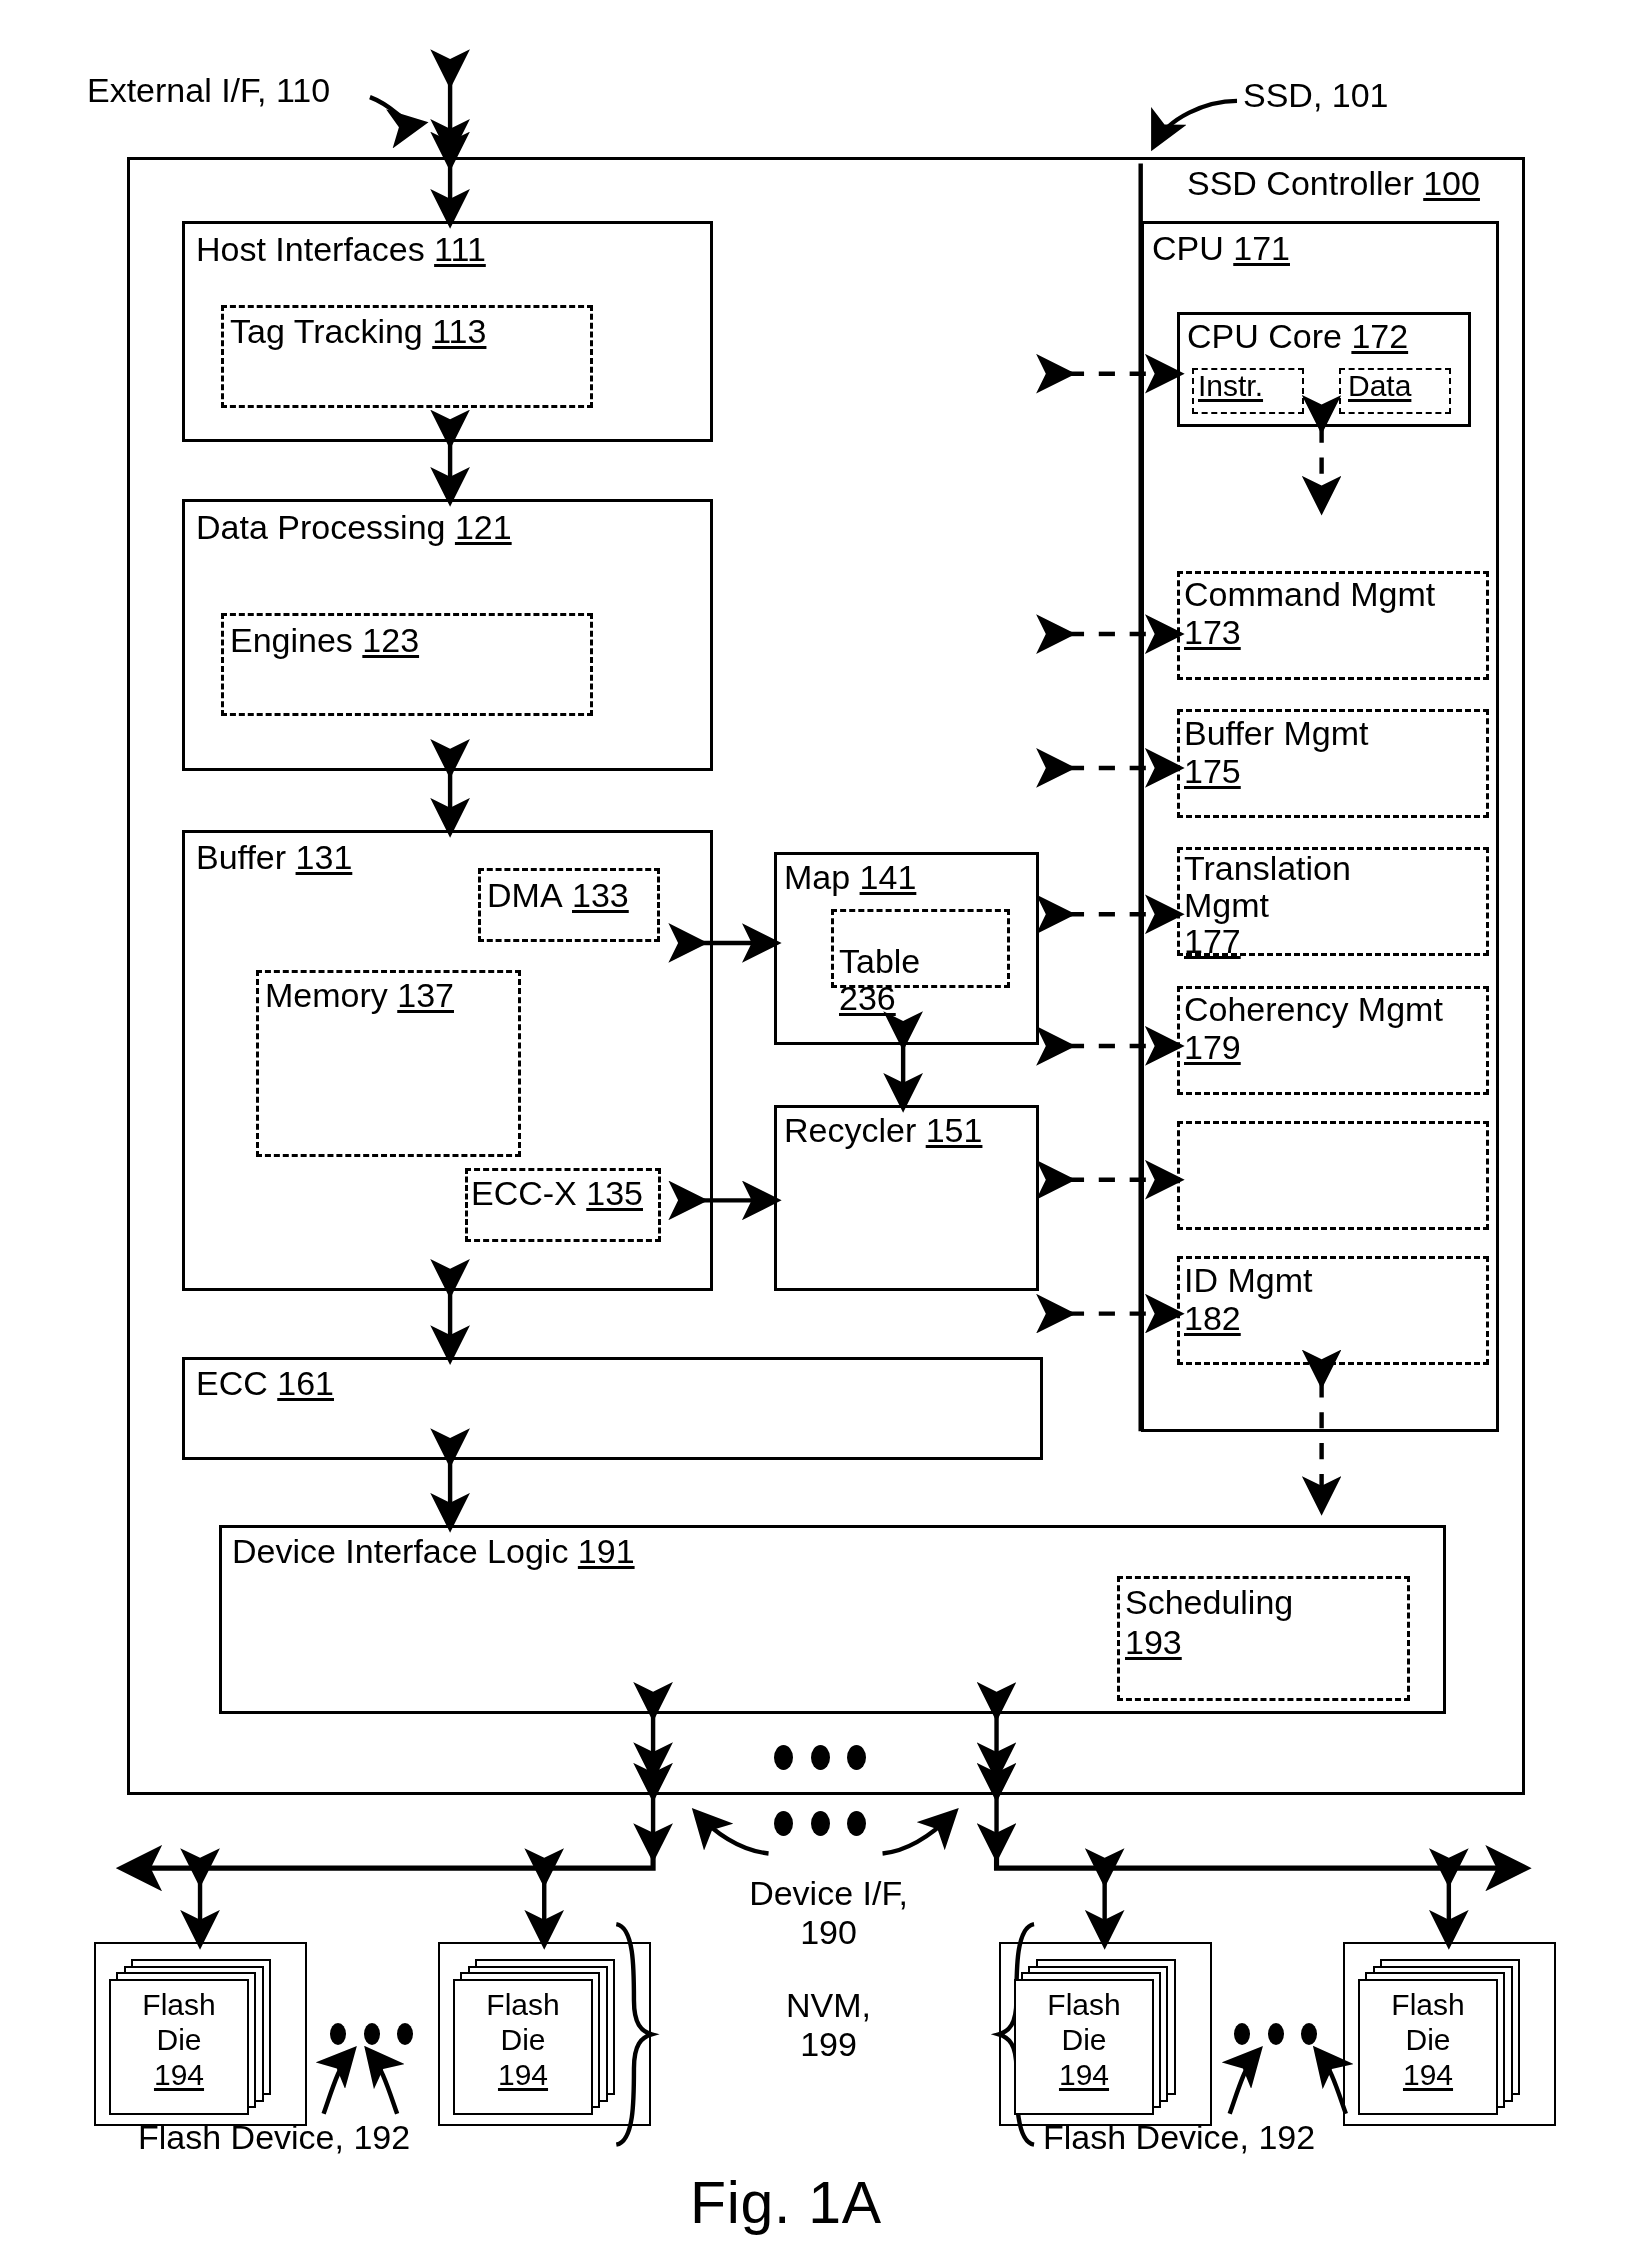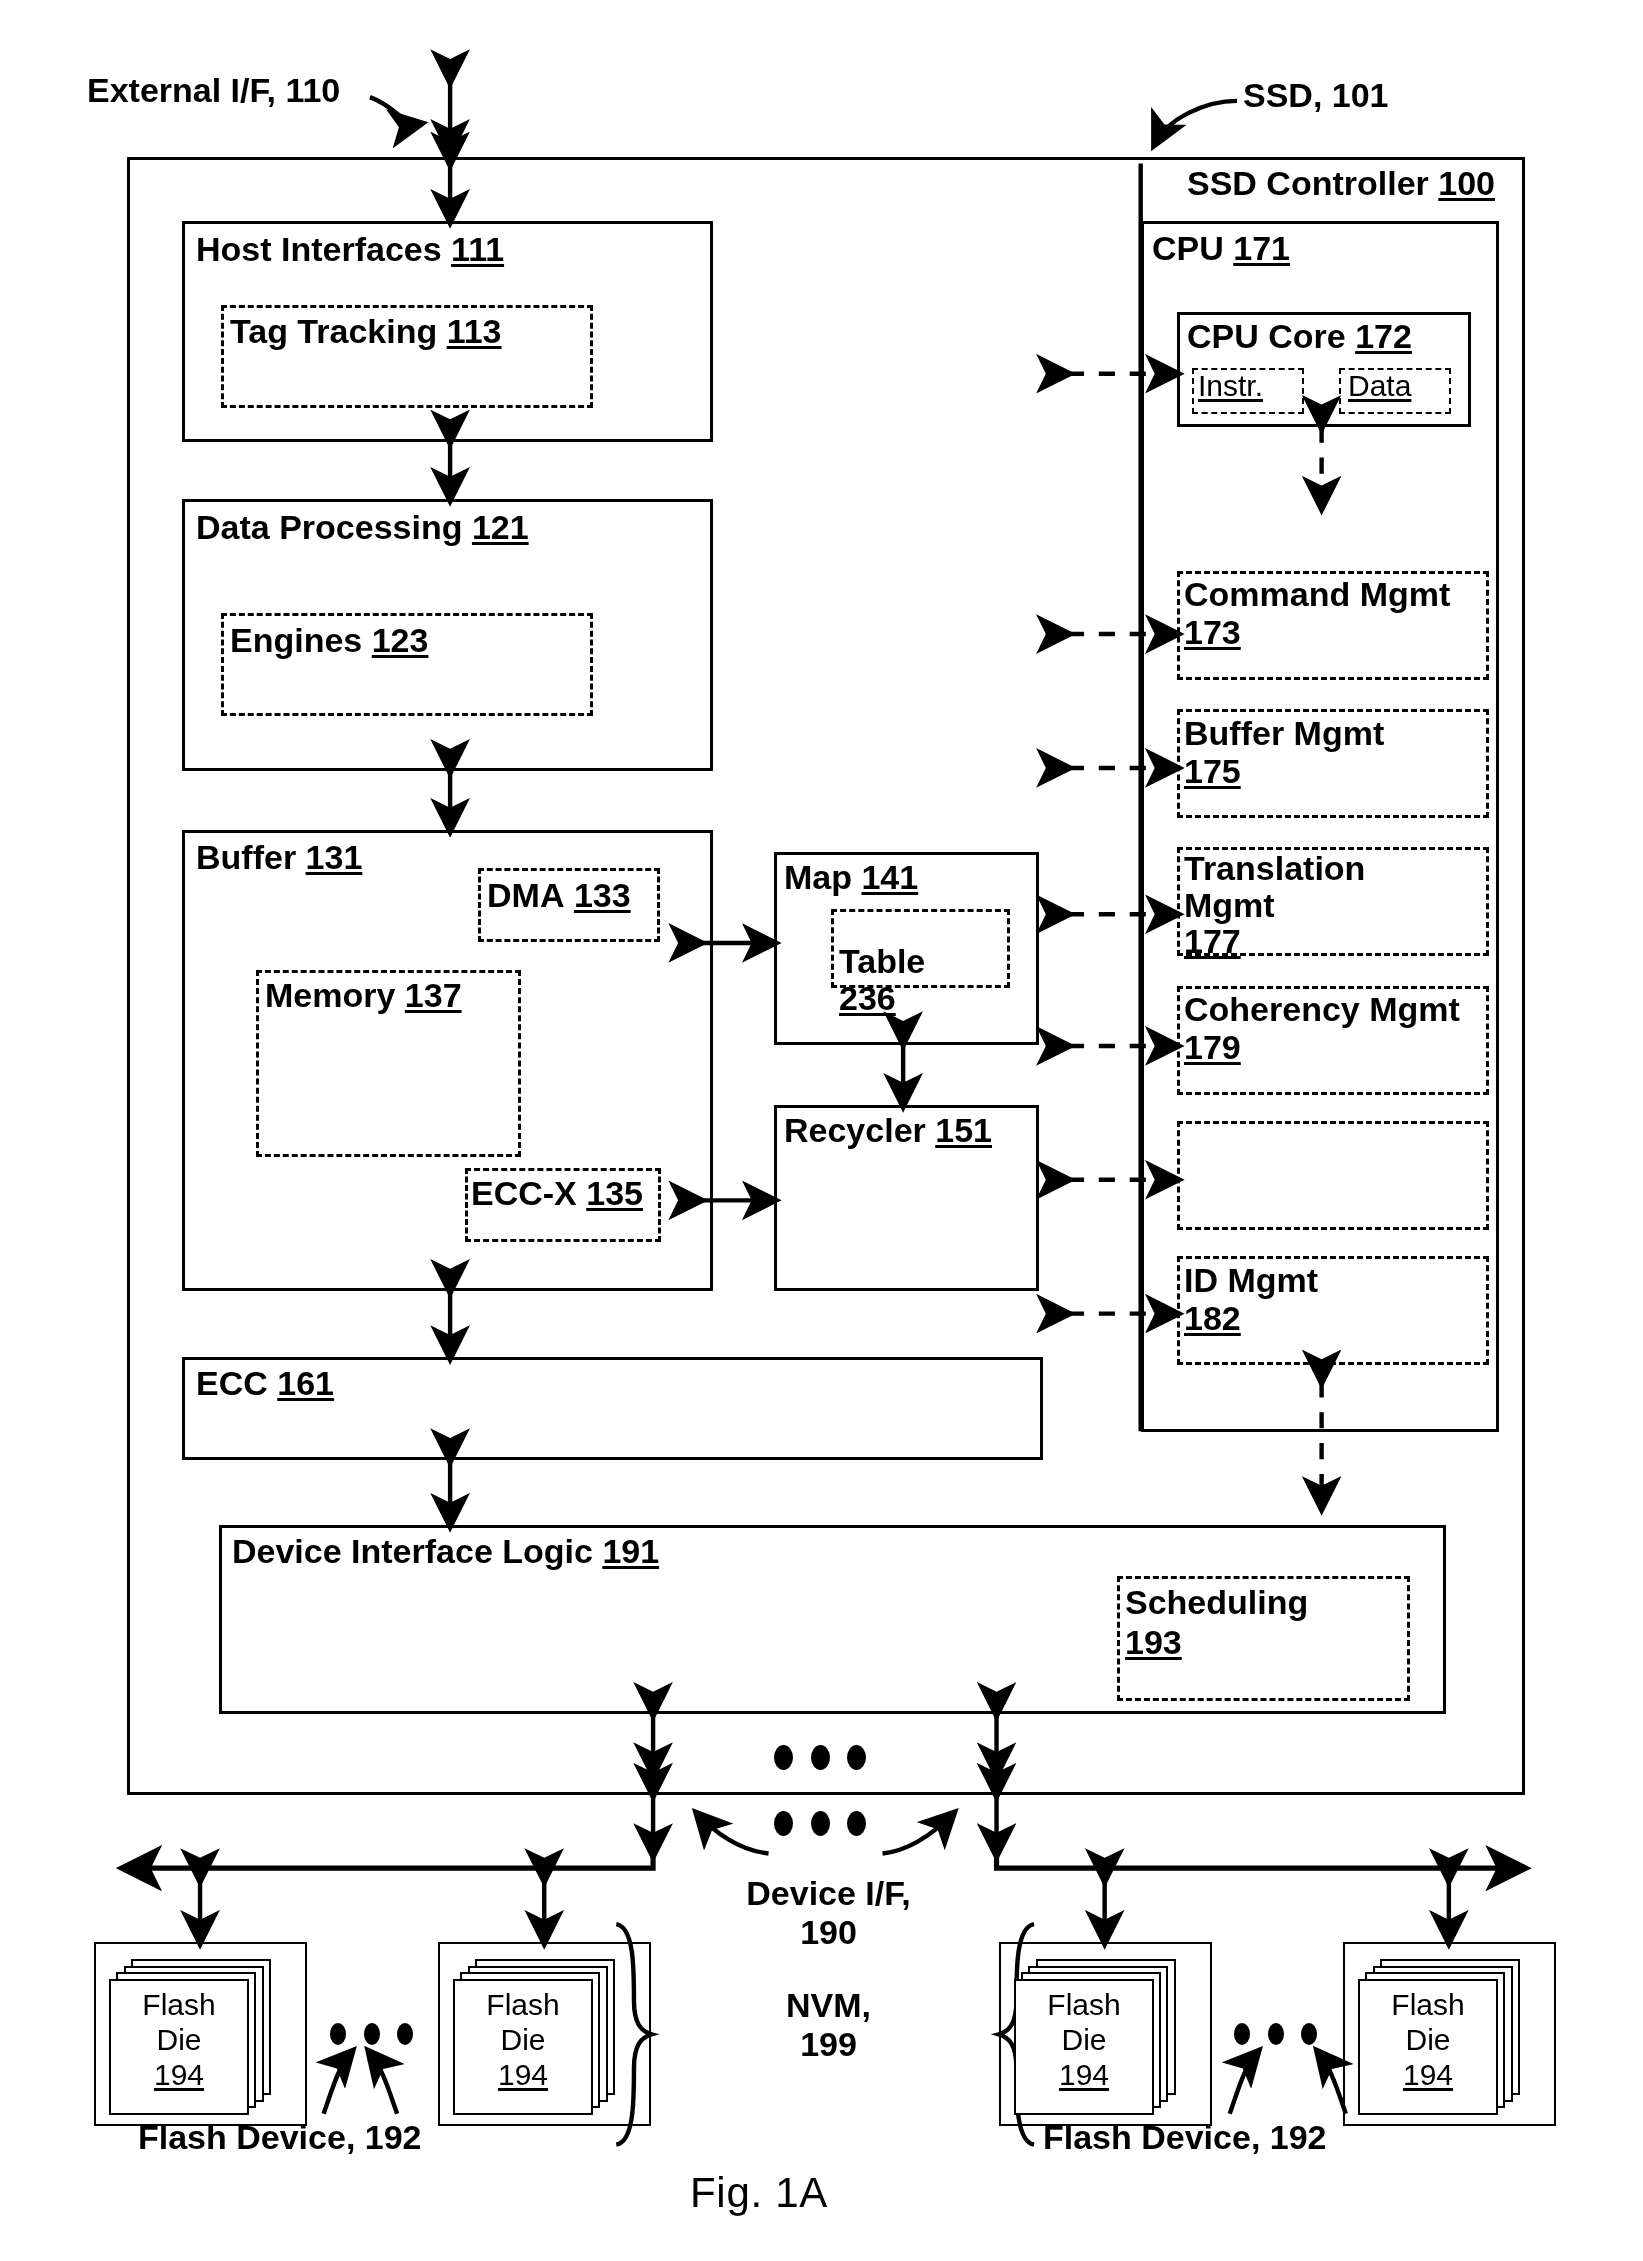--- a/index.html
+++ b/index.html
@@ -27,30 +27,30 @@
     border:3.7px dashed #000;
     background:transparent;
     box-sizing:border-box;
   }
   .lbl{
     position:absolute;
     white-space:nowrap;
     line-height:1.08;
     font-size:32px;
   }
-  .lbl.big{font-size:34px;font-weight:bold;}
+  .lbl.big{font-size:34px;}
   .lbl.small{font-size:30px;}
   .num{text-decoration:underline; text-underline-offset:2.9px;}
   .ctr{text-align:center;}
   svg.ov{position:absolute;left:0;top:0;width:1643px;height:2261px;pointer-events:none;}
   
   .die{position:absolute;border:2.9px solid #000;background:#fff;box-sizing:border-box;}
   .figcap{
     position:absolute;
-    font-size:42px;
+    font-size:59px;
     letter-spacing:0.7px;
   }
   .dots{position:absolute;display:flex;gap:17.7px;align-items:center;}
   .dots span{display:block;width:19px;height:25px;border-radius:50%;background:#000;}
   .dots.sm span{width:16px;height:22px;}
 </style>
 </head>
 <body>
 
 <div id="page">

